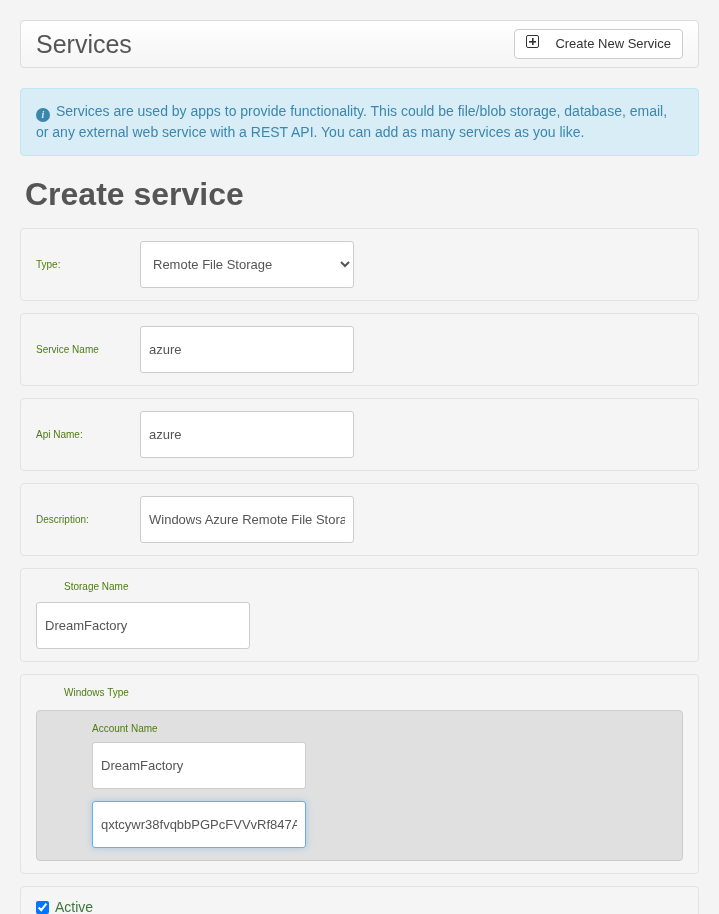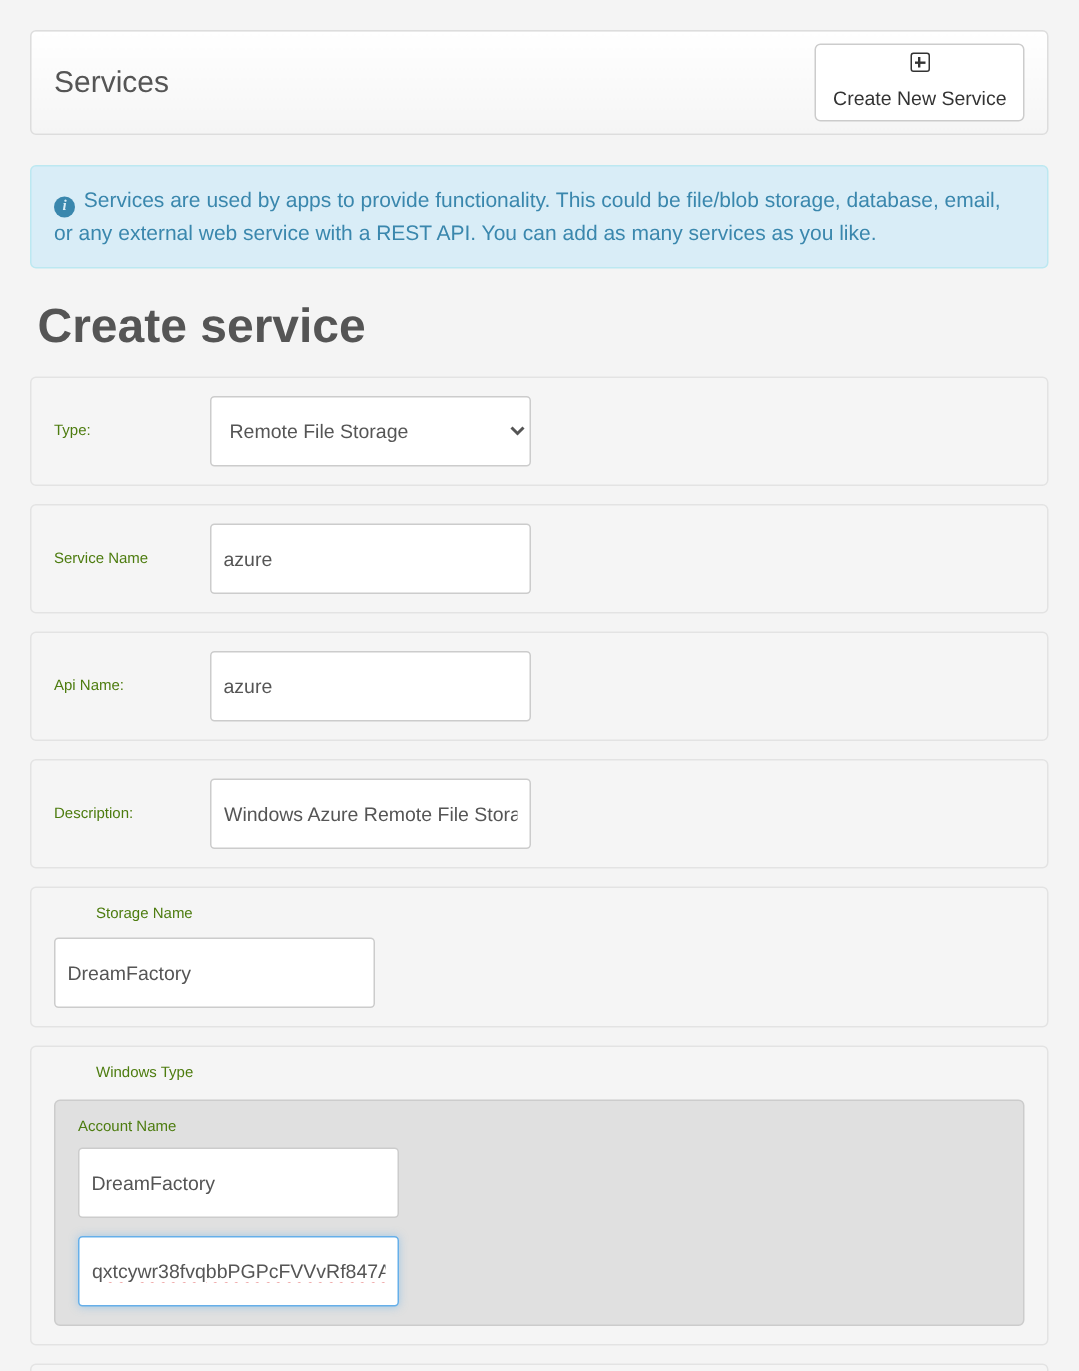--- a/index.html
+++ b/index.html
@@ -17,36 +17,35 @@
   background: linear-gradient(#ffffff, #f5f5f5);
   border: 1px solid #ddd;
   border-radius: 4px;
   padding: 8px 15px;
   display: flex;
   justify-content: space-between;
   align-items: center;
   margin-bottom: 20px;
 }
 .panel-header h3 {
-  font-size: 20px;
+  font-size: 25px;
   font-weight: normal;
   color: #555;
 }
 .btn {
   display: inline-flex;
-  gap: 4px;
+  gap: 16px;
   padding: 5px 11px;
   font-size: 13px;
   line-height: 1.4;
   border-radius: 4px;
   cursor: pointer;
   border: 1px solid #ccc;
   background: #fff;
   color: #333;
-  flex-direction: column;
 }
 .btn-primary {
   background: #337ab7;
   border-color: #2e6da4;
   color: #fff;
 }
 .alert-info {
   background: #d9edf7;
   border: 1px solid #bce8f1;
   color: #3a87ad;
@@ -100,21 +99,21 @@
   background: #e0e0e0;
   border: 1px solid #ccc;
   border-radius: 4px;
   padding: 12px 15px;
   margin-top: 12px;
 }
 .cred-label {
   display: block;
   margin-bottom: 8px;
 }
-.cred-group { margin-bottom: 12px; }
+.cred-group { margin-bottom: 12px; margin-left: 40px; }
 .cred-group:last-child { margin-bottom: 0; }
 .active-row {
   display: flex;
   align-items: center;
   gap: 6px;
 }
 .active-row label {
   color: #3c763d;
   min-width: auto;
 }

